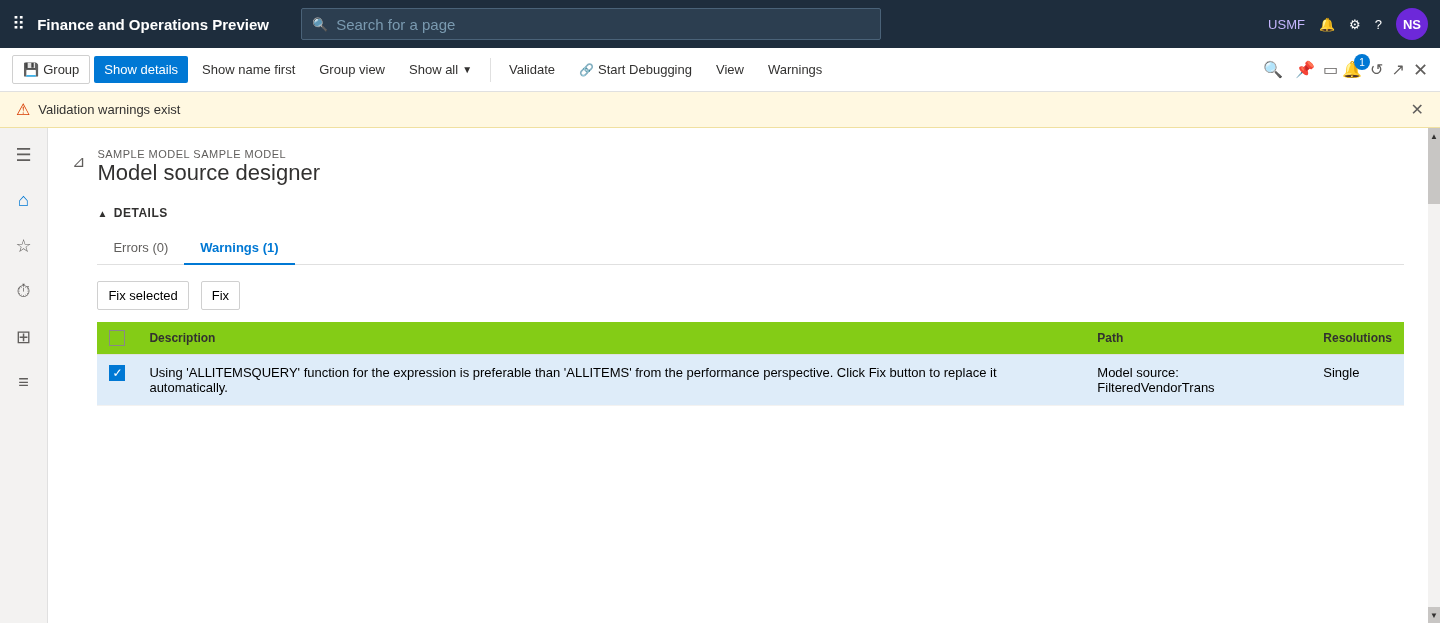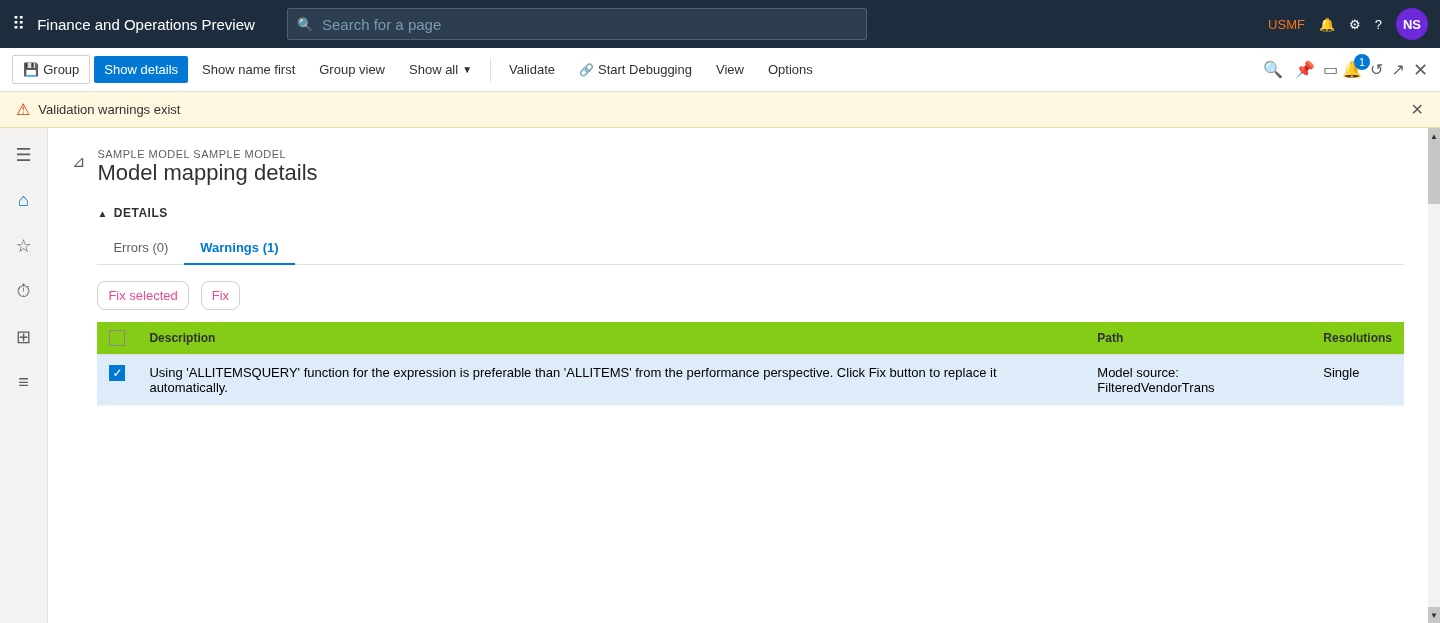--- a/index.html
+++ b/index.html
@@ -9,21 +9,21 @@
     .top-bar {
       display: flex;
       align-items: center;
       background: #1e2d3d;
       height: 48px;
       padding: 0 12px;
       color: white;
       gap: 12px;
     }
     .top-bar-grid-icon { color: white; font-size: 18px; cursor: pointer; }
-    .top-bar-title { font-size: 15px; font-weight: 400; color: white; white-space: nowrap; }
+    .top-bar-title { font-size: 15px; font-weight: 700; color: white; white-space: nowrap; }
     .search-bar {
       flex: 1;
       max-width: 580px;
       margin: 0 20px;
       display: flex;
       align-items: center;
       background: #2c3e50;
       border: 1px solid #4a6278;
       border-radius: 2px;
       padding: 0 10px;
@@ -143,22 +143,22 @@
       padding: 8px 16px; cursor: pointer; font-size: 13px; color: #605e5c;
       border-bottom: 2px solid transparent; margin-bottom: -1px;
     }
     .tab.active { color: #0078d4; border-bottom-color: #0078d4; font-weight: 700; }
 
     
     .action-buttons {
       display: flex; gap: 12px; margin-bottom: 12px;
     }
     .action-link {
-      color: #ec4899; font-size: 13px; cursor: pointer; text-decoration: none;
-      padding: 6px 10px; border: 1px solid #d0d0d0; border-radius: 8px;
+      color: #000000; font-size: 13px; cursor: pointer; text-decoration: none;
+      padding: 6px 10px; border: 1px solid #d0d0d0; border-radius: 2px;
       background: white;
     }
 
     
     .data-table {
       width: 100%; border-collapse: collapse; font-size: 13px;
     }
     .data-table thead tr { background: #84cc16; border-bottom: 1px solid #e0e0e0; }
     .data-table th {
       padding: 8px 12px; text-align: left; font-weight: 600;
@@ -194,21 +194,21 @@
 <body>
 
 <div class="top-bar">
   <span class="top-bar-grid-icon">⠿</span>
   <span class="top-bar-title">Finance and Operations Preview</span>
   <div class="search-bar">
     <span style="color:#7a9ab0;">🔍</span>
     <input type="text" placeholder="Search for a page" style="">
   </div>
   <div class="top-bar-right">
-    <span style="color:#f97316;font-size:13px;">USMF</span>
+    <span style="color:#c4b5fd;font-size:13px;">USMF</span>
     <span class="top-bar-icon">🔔</span>
     <span class="top-bar-icon">⚙</span>
     <span class="top-bar-icon">?</span>
     <div class="avatar">NS</div>
   </div>
 </div>
 
 <div class="toolbar">
   <button class="toolbar-btn save-btn">
     <span>💾</span>
@@ -232,21 +232,21 @@
     <span>Validate</span>
   </button>
   <button class="toolbar-btn">
     <span style="font-size:12px;">🔗</span>
     <span>Start Debugging</span>
   </button>
   <button class="toolbar-btn">
     <span>View</span>
   </button>
   <button class="toolbar-btn">
-    <span>Options</span>
+    <span>Warnings</span>
   </button>
 
   <span class="toolbar-search-icon">🔍</span>
 
   <span style="font-size:16px;color:#605e5c;cursor:pointer;margin-left:8px;">📌</span>
   <span style="font-size:16px;color:#605e5c;cursor:pointer;margin-left:4px;">▭</span>
   <div class="notif-badge">
     <span style="font-size:16px;color:#605e5c;">🔔</span>
     <span class="badge-count">1</span>
   </div>
@@ -271,21 +271,21 @@
     <span class="sidebar-icon">⊞</span>
     <span class="sidebar-icon">≡</span>
   </div>
 
   <div class="content-area">
 
     <div style="display:flex;align-items:flex-start;gap:12px;">
       <span style="font-size:16px;color:#605e5c;cursor:pointer;margin-top:4px;">⊿</span>
       <div style="flex:1;">
         <div class="breadcrumb">SAMPLE MODEL SAMPLE MODEL</div>
-        <div class="page-title">Model mapping details</div>
+        <div class="page-title">Model source designer</div>
 
         <div class="section-header">
           <span class="collapse-icon">▲</span>
           <span>DETAILS</span>
         </div>
 
         <div class="tabs">
           <div class="tab">
             <span>Errors (0)</span>
           </div>

